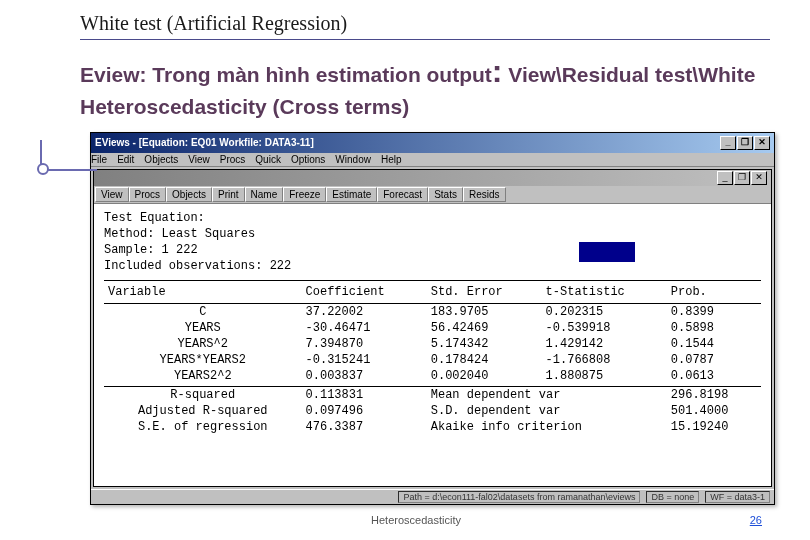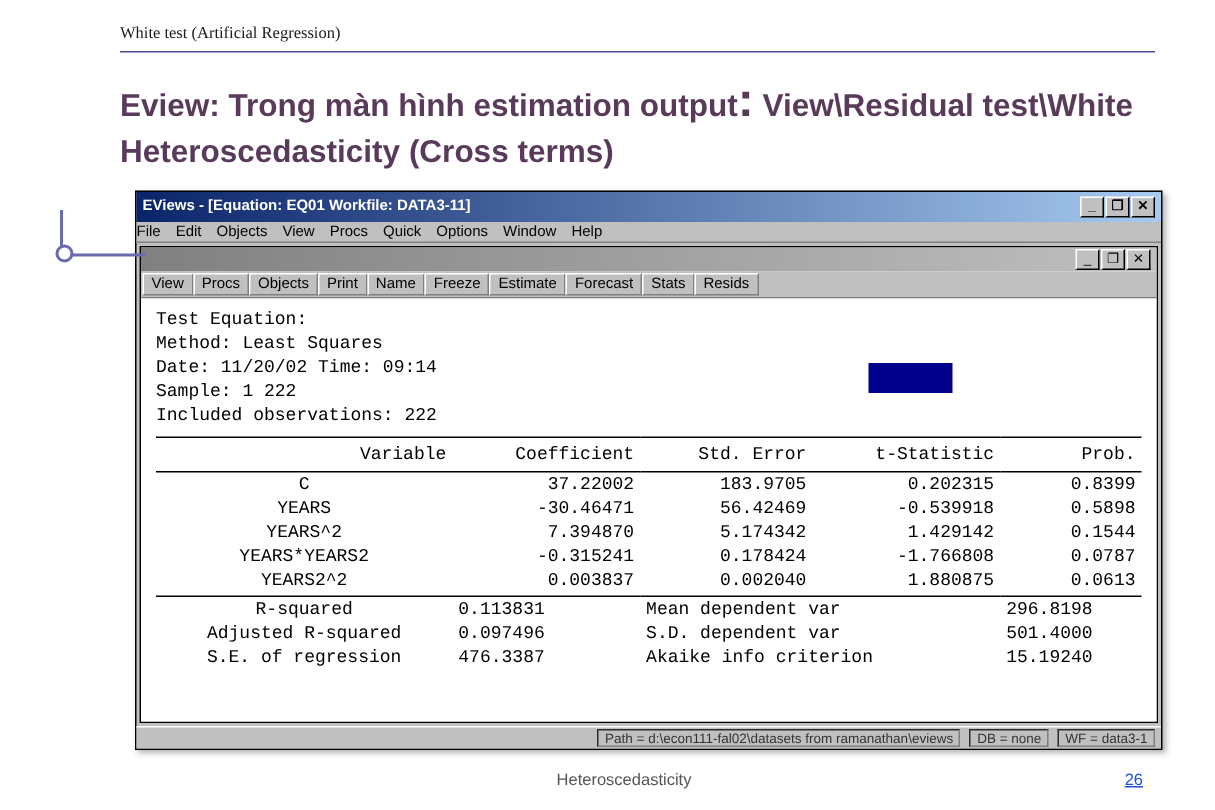--- a/index.html
+++ b/index.html
@@ -18,21 +18,21 @@
     height: 100%;
     box-sizing: border-box;
   }
   .title-bar {
     border-bottom: 1px solid #4a4a8b;
     padding-bottom: 4px;
     margin-bottom: 10px;
   }
   .title {
     font-family: 'Times New Roman', serif;
-    font-size: 11px;
+    font-size: 20px;
     color: #1a1a1a;
   }
   .subtitle {
     font-family: 'Trebuchet MS', Tahoma, sans-serif;
     font-size: 21px;
     color: #5a3a5a;
     font-weight: bold;
     line-height: 1.35;
     margin-bottom: 10px;
   }
@@ -157,21 +157,21 @@
   .info-block { margin-bottom: 6px; }
   .info-line { line-height: 1.35; }
 
   .result-table {
     width: 100%;
     border-collapse: collapse;
     font-size: 12px;
     margin-top: 2px;
   }
   .result-table th, .result-table td {
-    text-align: right;
+    text-align: left;
     padding: 1px 4px;
     font-weight: normal;
   }
   .result-table th { border-top: 1px solid #000; border-bottom: 1px solid #000; padding-top:4px; padding-bottom:4px;}
   .result-table td:first-child { text-align: center; }
   .sep td { border-bottom: 1px solid #000; height:2px; padding:0; }
 
   .stats-row td { text-align: left; }
   .stats-row td.num { text-align: left; }
 
@@ -275,21 +275,20 @@
         <div class="tbtn">Estimate</div>
         <div class="tbtn">Forecast</div>
         <div class="tbtn">Stats</div>
         <div class="tbtn">Resids</div>
       </div>
 
       <div class="result-body">
         <div class="info-block">
           <div class="info-line">Test Equation:</div>
           <div class="info-line">Method: Least Squares</div>
-          <div class="info-line">Date: 11/20/02   Time: 09:14</div>
           <div class="info-line">Sample: 1 222</div>
           <div class="info-line">Included observations: 222</div>
         </div>
 
         <table class="result-table">
           <tbody>
               <tr>
             <th>Variable</th>
             <th>Coefficient</th>
             <th>Std. Error</th>

